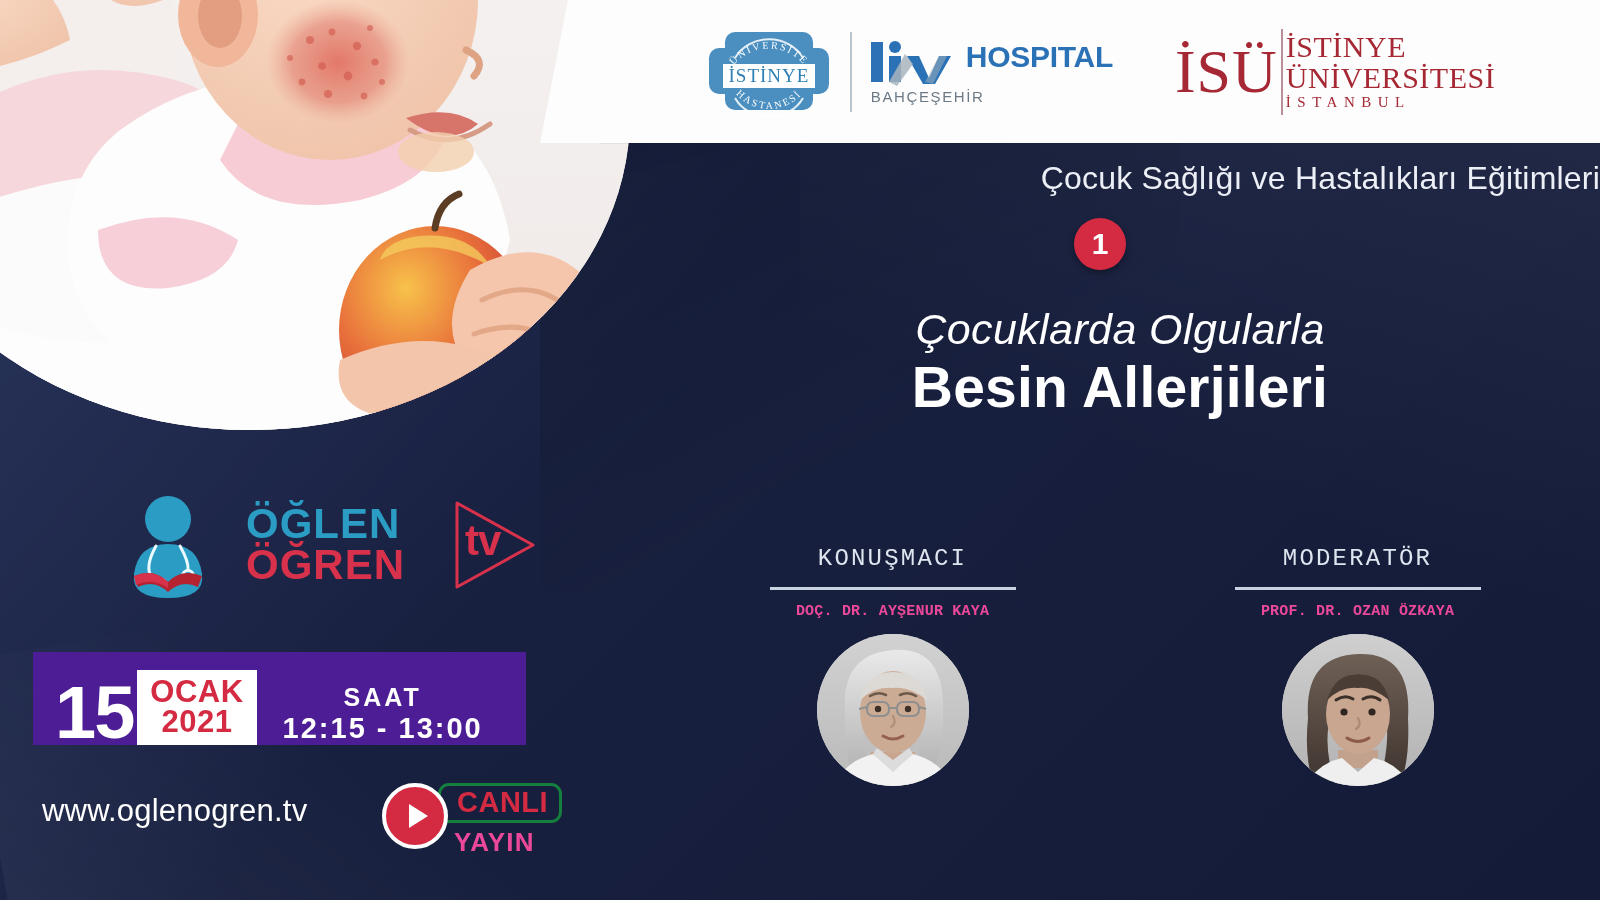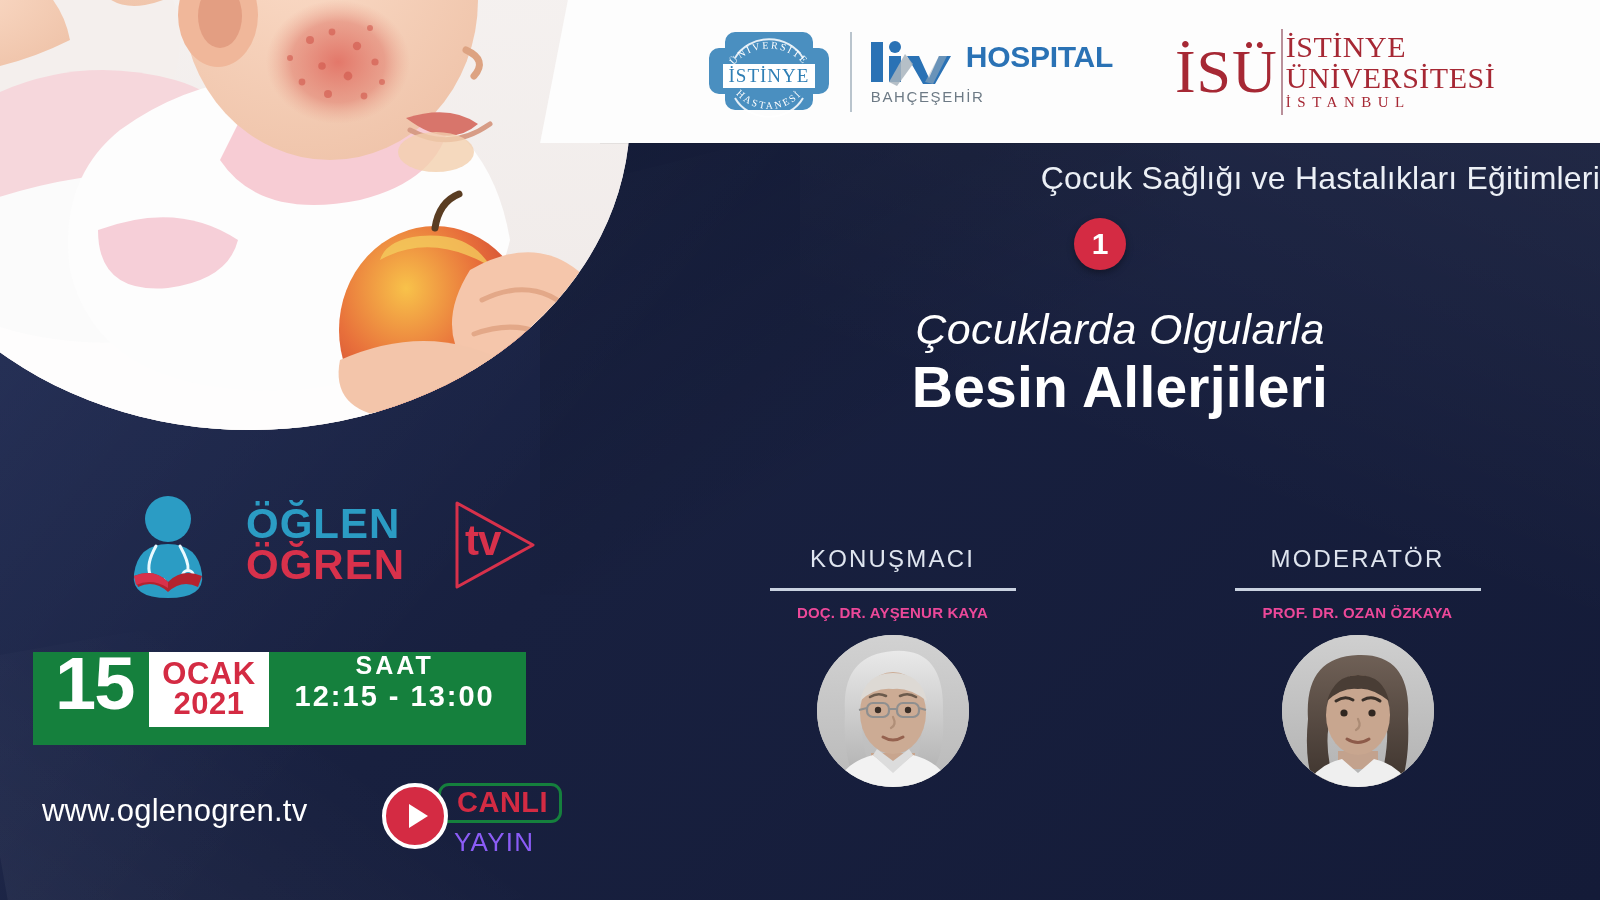--- a/index.html
+++ b/index.html
@@ -85,21 +85,21 @@
     font-size:30px;font-weight:bold;
     box-shadow:0 3px 7px rgba(0,0,0,.35);
   }
   .main-title{
     position:absolute;left:640px;top:305px;width:960px;text-align:center;color:#fff;
   }
   .mt-line1{font-size:43px;font-weight:300;letter-spacing:.4px;line-height:1.12;font-style:italic;}
   .mt-line2{font-size:57px;font-weight:bold;letter-spacing:.2px;line-height:1.2;}
 
   
-  .people{position:absolute;left:660px;top:545px;width:930px;display:flex;}
+  .people{position:absolute;left:660px;top:545px;width:930px;display:flex;font-family:Liberation Mono, monospace;}
   .person{flex:1;display:flex;flex-direction:column;align-items:center;}
   .role{color:#dfe5ef;font-size:24px;letter-spacing:2.2px;font-weight:normal;}
   .rule{width:246px;height:3px;background:#c9d2e0;margin:15px 0 13px;}
   .pname{color:#ec4899;font-size:15px;font-weight:bold;letter-spacing:.2px;white-space:nowrap;}
   .avatar{
     margin-top:14px;width:152px;height:152px;border-radius:50%;overflow:hidden;
     background:#c9c9c9;position:relative;
   }
 
   
@@ -107,43 +107,43 @@
   .oo-words{display:flex;flex-direction:column;line-height:.97;}
   .oo-l1{color:#2b9cc4;font-size:42px;font-weight:bold;letter-spacing:1px;}
   .oo-l2{color:#d8314b;font-size:42px;font-weight:bold;letter-spacing:1px;}
   .oo-tv{margin-left:6px;position:relative;width:102px;height:100px;}
   .oo-tv-text{position:absolute;left:26px;top:22px;color:#d8314b;font-size:42px;
       font-weight:bold;letter-spacing:-1px;}
 
   
   .datebar{
     position:absolute;left:33px;top:652px;width:493px;height:93px;
-    background:#15803d;display:flex;align-items:flex-start;
+    background:#4c1d95;display:flex;align-items:flex-end;
   }
   .day{color:#fff;font-size:74px;font-weight:bold;line-height:.86;margin-left:22px;
        letter-spacing:-2px;}
-  .monthbox{background:#fff;margin-left:16px;padding:7px 13px 8px;text-align:center;}
+  .monthbox{background:#fff;margin-left:4px;padding:7px 13px 8px;text-align:center;}
   .month{color:#d42b43;font-size:31px;font-weight:bold;line-height:.95;letter-spacing:.5px;}
   .year{color:#d42b43;font-size:31px;font-weight:bold;line-height:1;letter-spacing:.5px;}
   .timebox{margin-left:26px;text-align:center;color:#fff;}
   .saat{font-size:25px;font-weight:bold;letter-spacing:3px;line-height:1.1;}
   .hours{font-size:29px;font-weight:bold;letter-spacing:2px;line-height:1.15;}
 
   
   .site-url{position:absolute;left:42px;top:793px;color:#fff;font-size:31px;
       font-weight:normal;letter-spacing:.2px;}
   .live{position:absolute;left:382px;top:783px;display:flex;align-items:flex-start;}
   .play{width:58px;height:58px;border-radius:50%;border:4px solid #fff;background:#d42b43;
       display:flex;align-items:center;justify-content:center;position:relative;z-index:2;}
   .play i{display:block;width:0;height:0;border-left:19px solid #fff;
       border-top:12px solid transparent;border-bottom:12px solid transparent;margin-left:6px;}
   .live-texts{margin-left:-10px;display:flex;flex-direction:column;}
   .canli{border:3px solid #15803d;border-radius:11px;padding:1px 11px 2px 16px;
       color:#d42b43;font-size:29px;font-weight:bold;letter-spacing:.5px;line-height:1.06;}
-  .yayin{color:#8b5cf6;font-size:26px;font-weight:normal;letter-spacing:1.2px;
+  .yayin{color:#ec4899;font-size:26px;font-weight:bold;letter-spacing:1.2px;
       margin-top:4px;margin-left:16px;}
 </style>
 </head>
 <body>
 
 <div class="poster">
 
   <div class="bg-base"></div>
   <div class="bg-diag-a"></div>
   <div class="bg-diag-b"></div>

